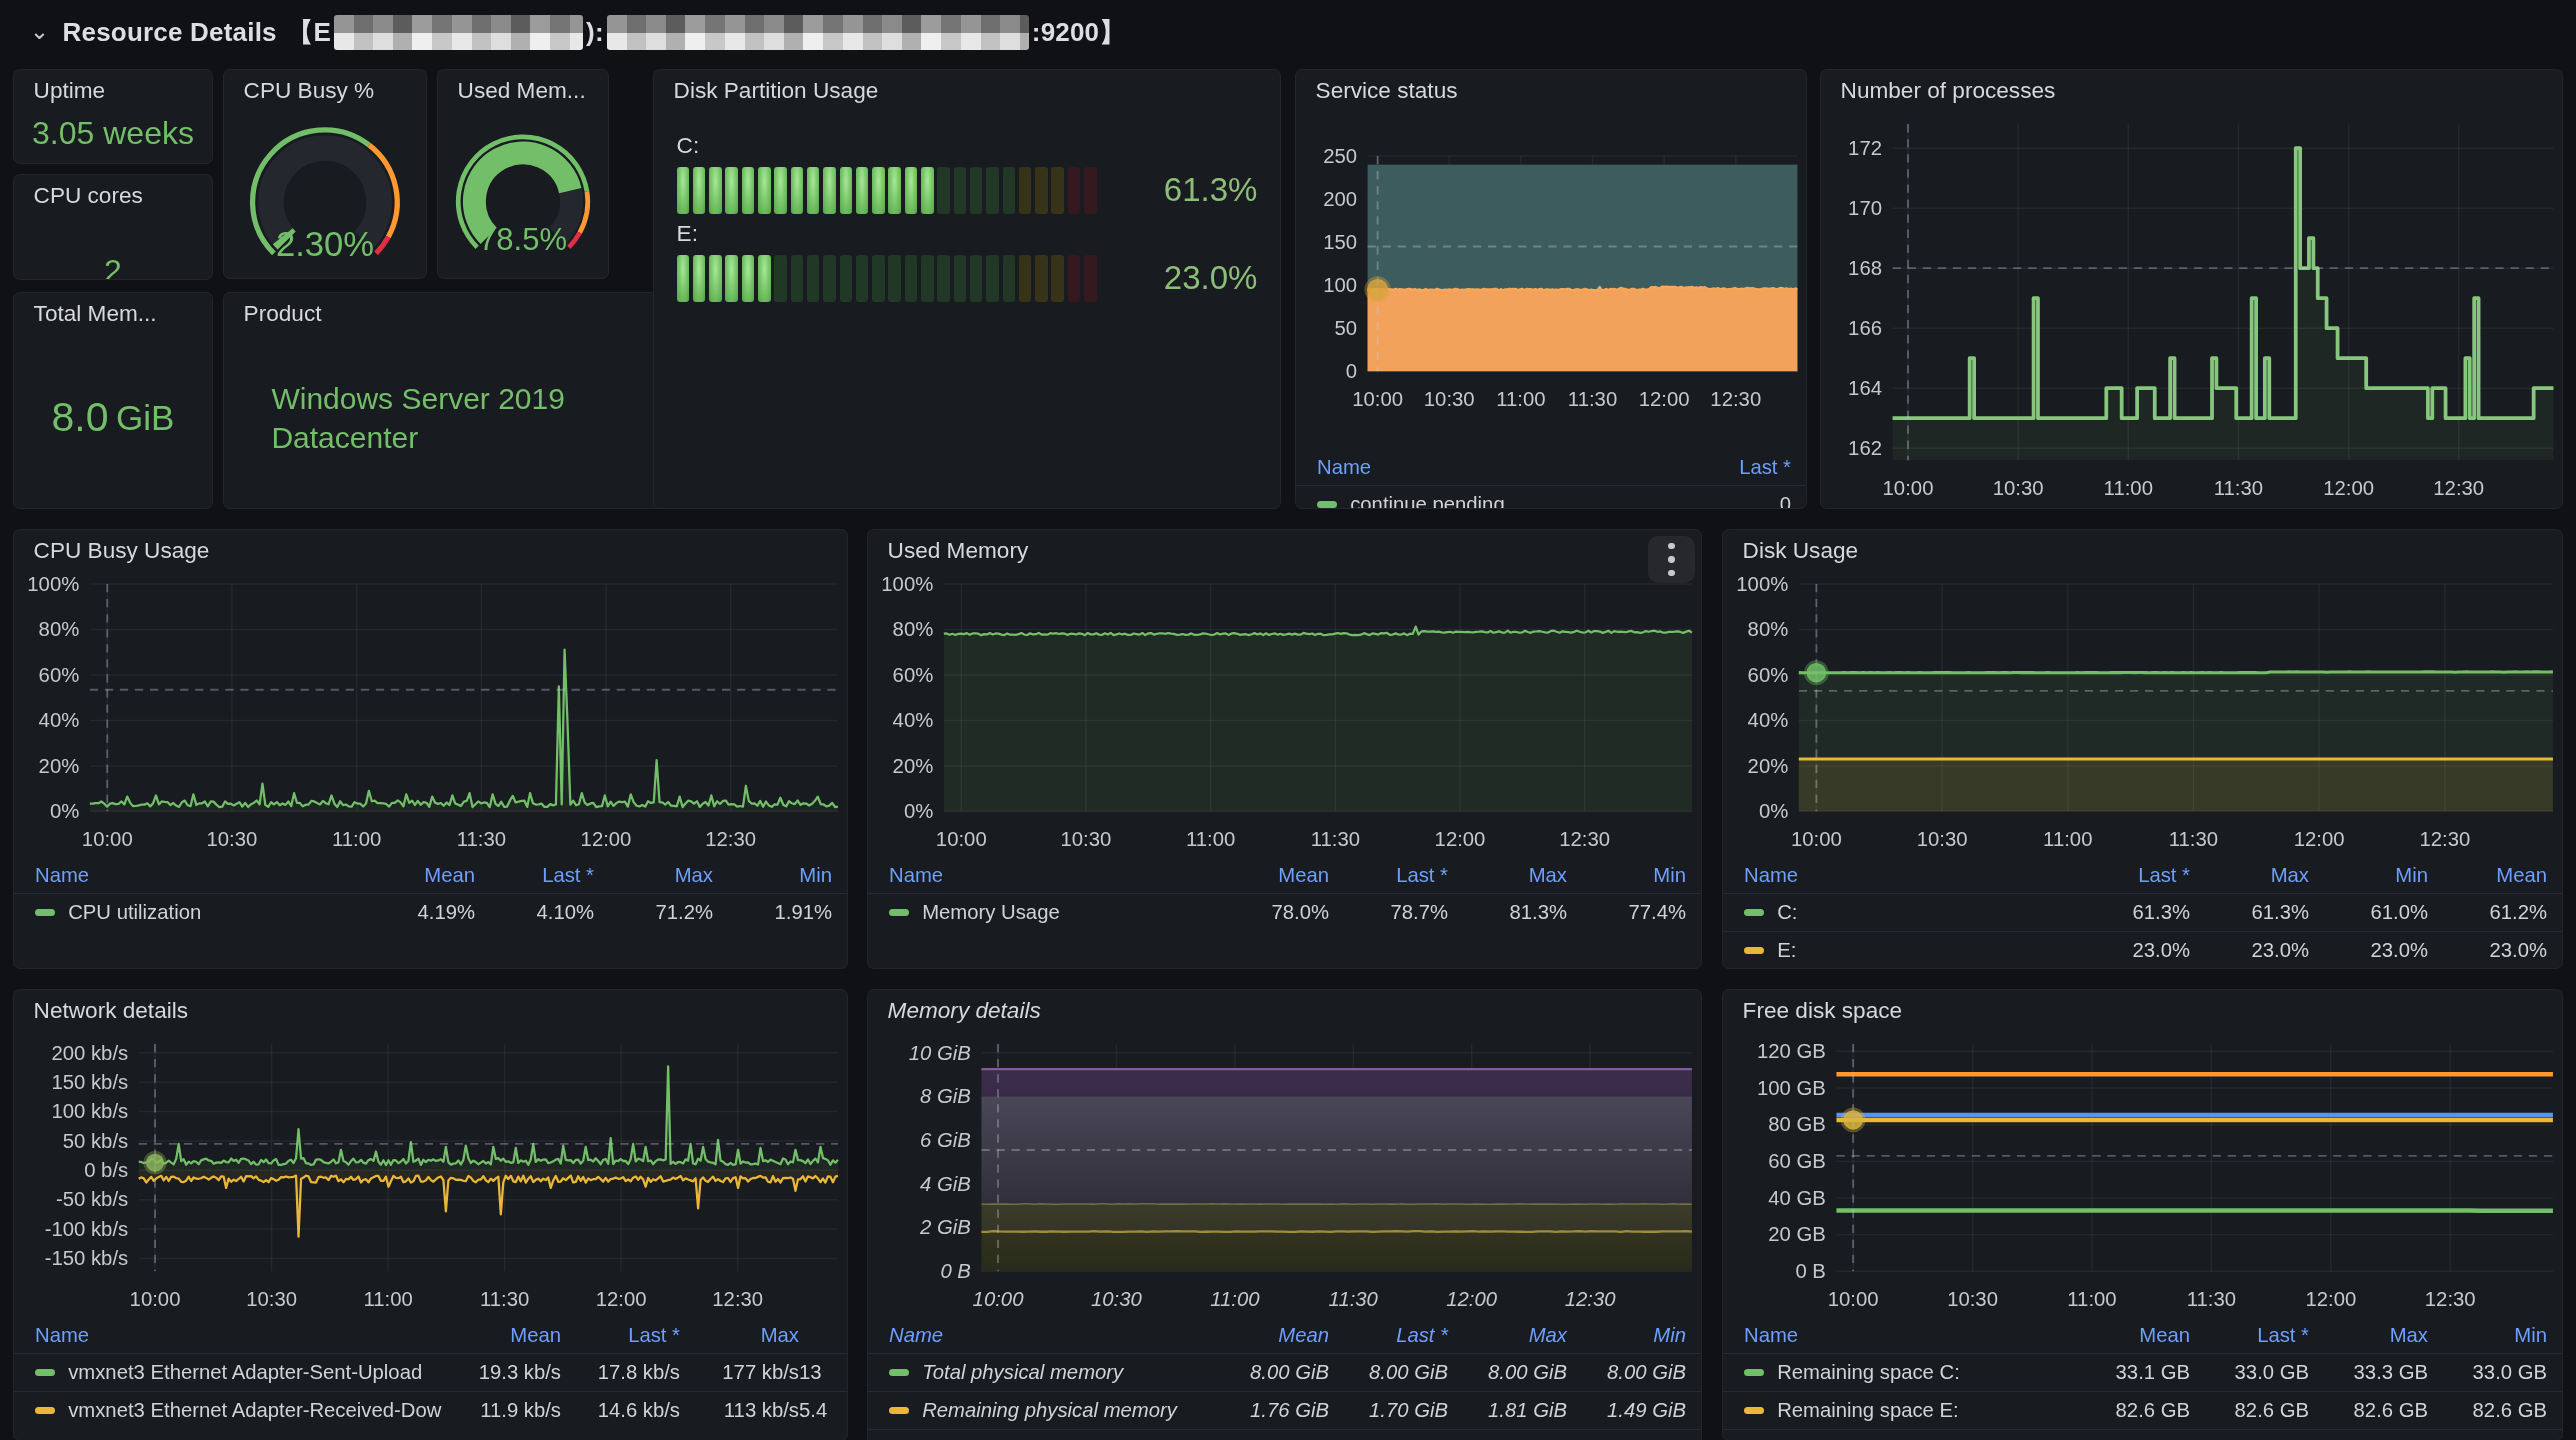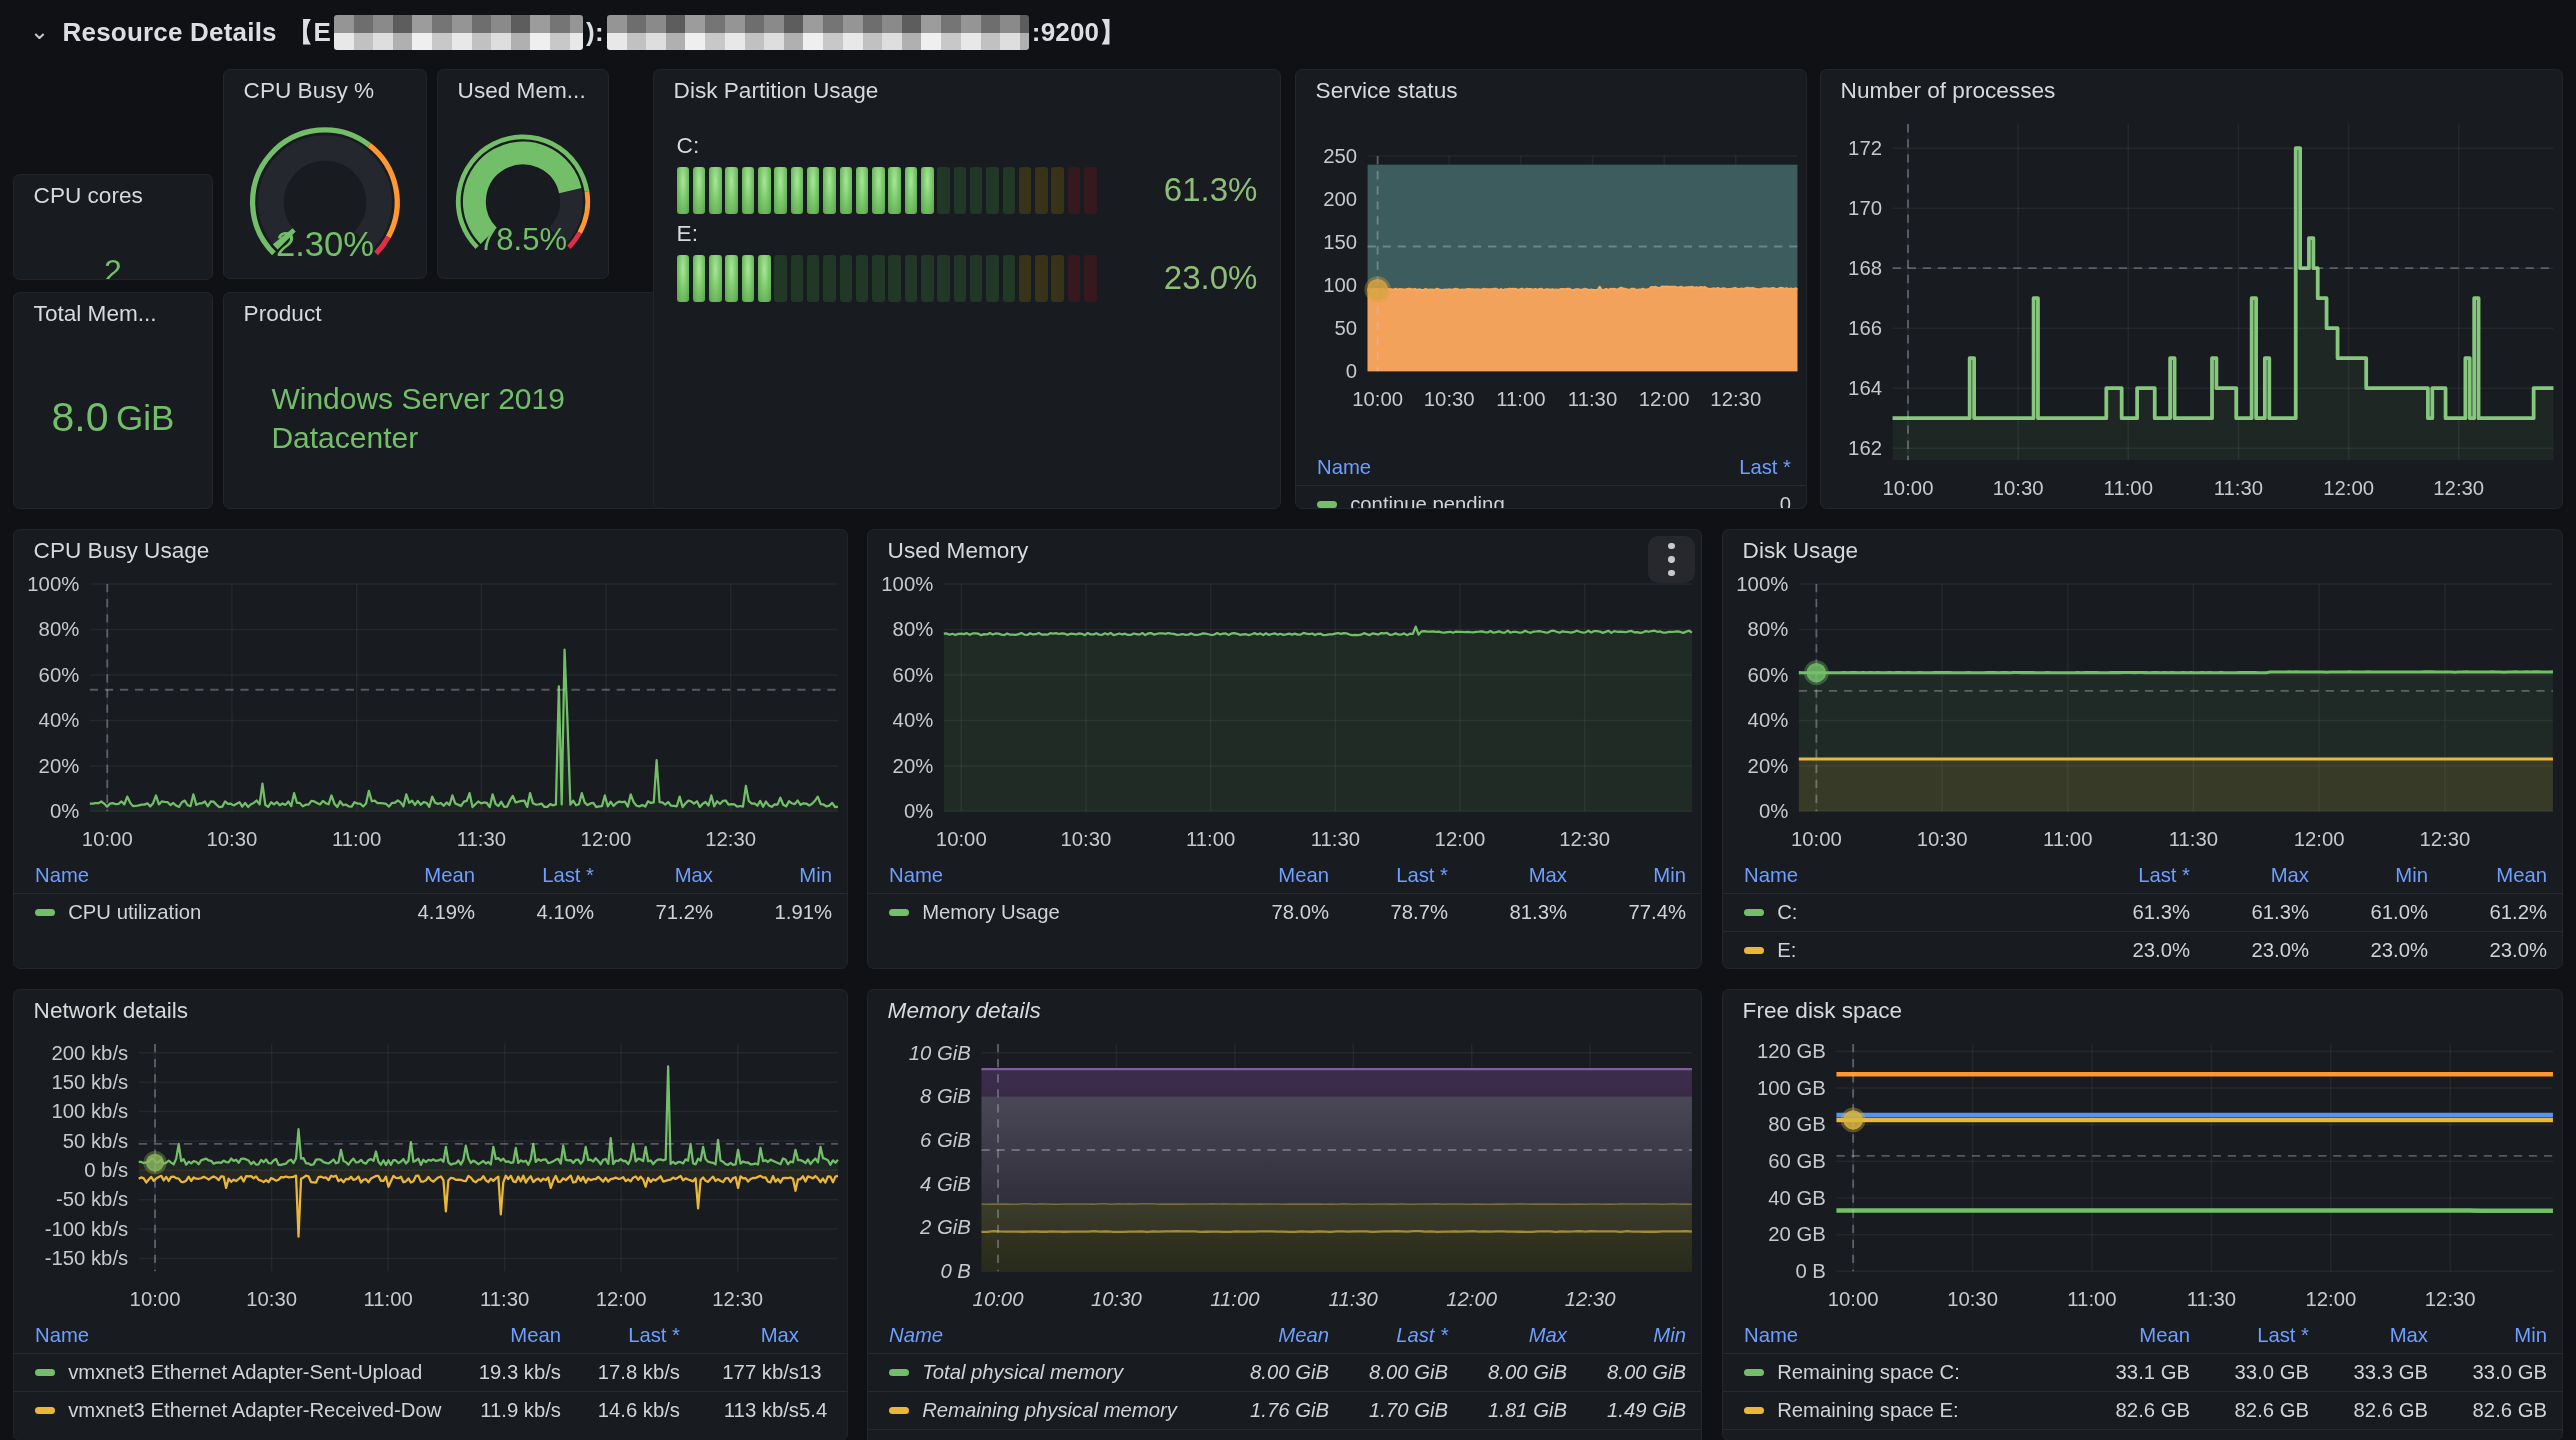--- a/index.html
+++ b/index.html
@@ -83,20 +83,26 @@
     <span class="ttl">
       <span>Resource Details</span>
       <span style="margin-left:10.6px;">【E</span>
       <span class="redact" style="width:249px;"></span>
       <span>): </span>
       <span class="redact" style="width:422px;"></span>
       <span>:9200】</span>
     </span>
   </div>
 
+  <div class="panel" id="p-uptime">
+    <div class="ptitle">Uptime</div>
+    <div class="statwrap">
+        <div class="statval">3.05 weeks</div>
+      </div>
+  </div>
 
   <div class="panel" id="p-cores">
     <div class="ptitle">CPU cores</div>
     <div class="statwrap">
         <div class="statval">2</div>
       </div>
   </div>
 
   <div class="panel" id="p-totalmem">
     <div class="ptitle">Total Mem...</div>

